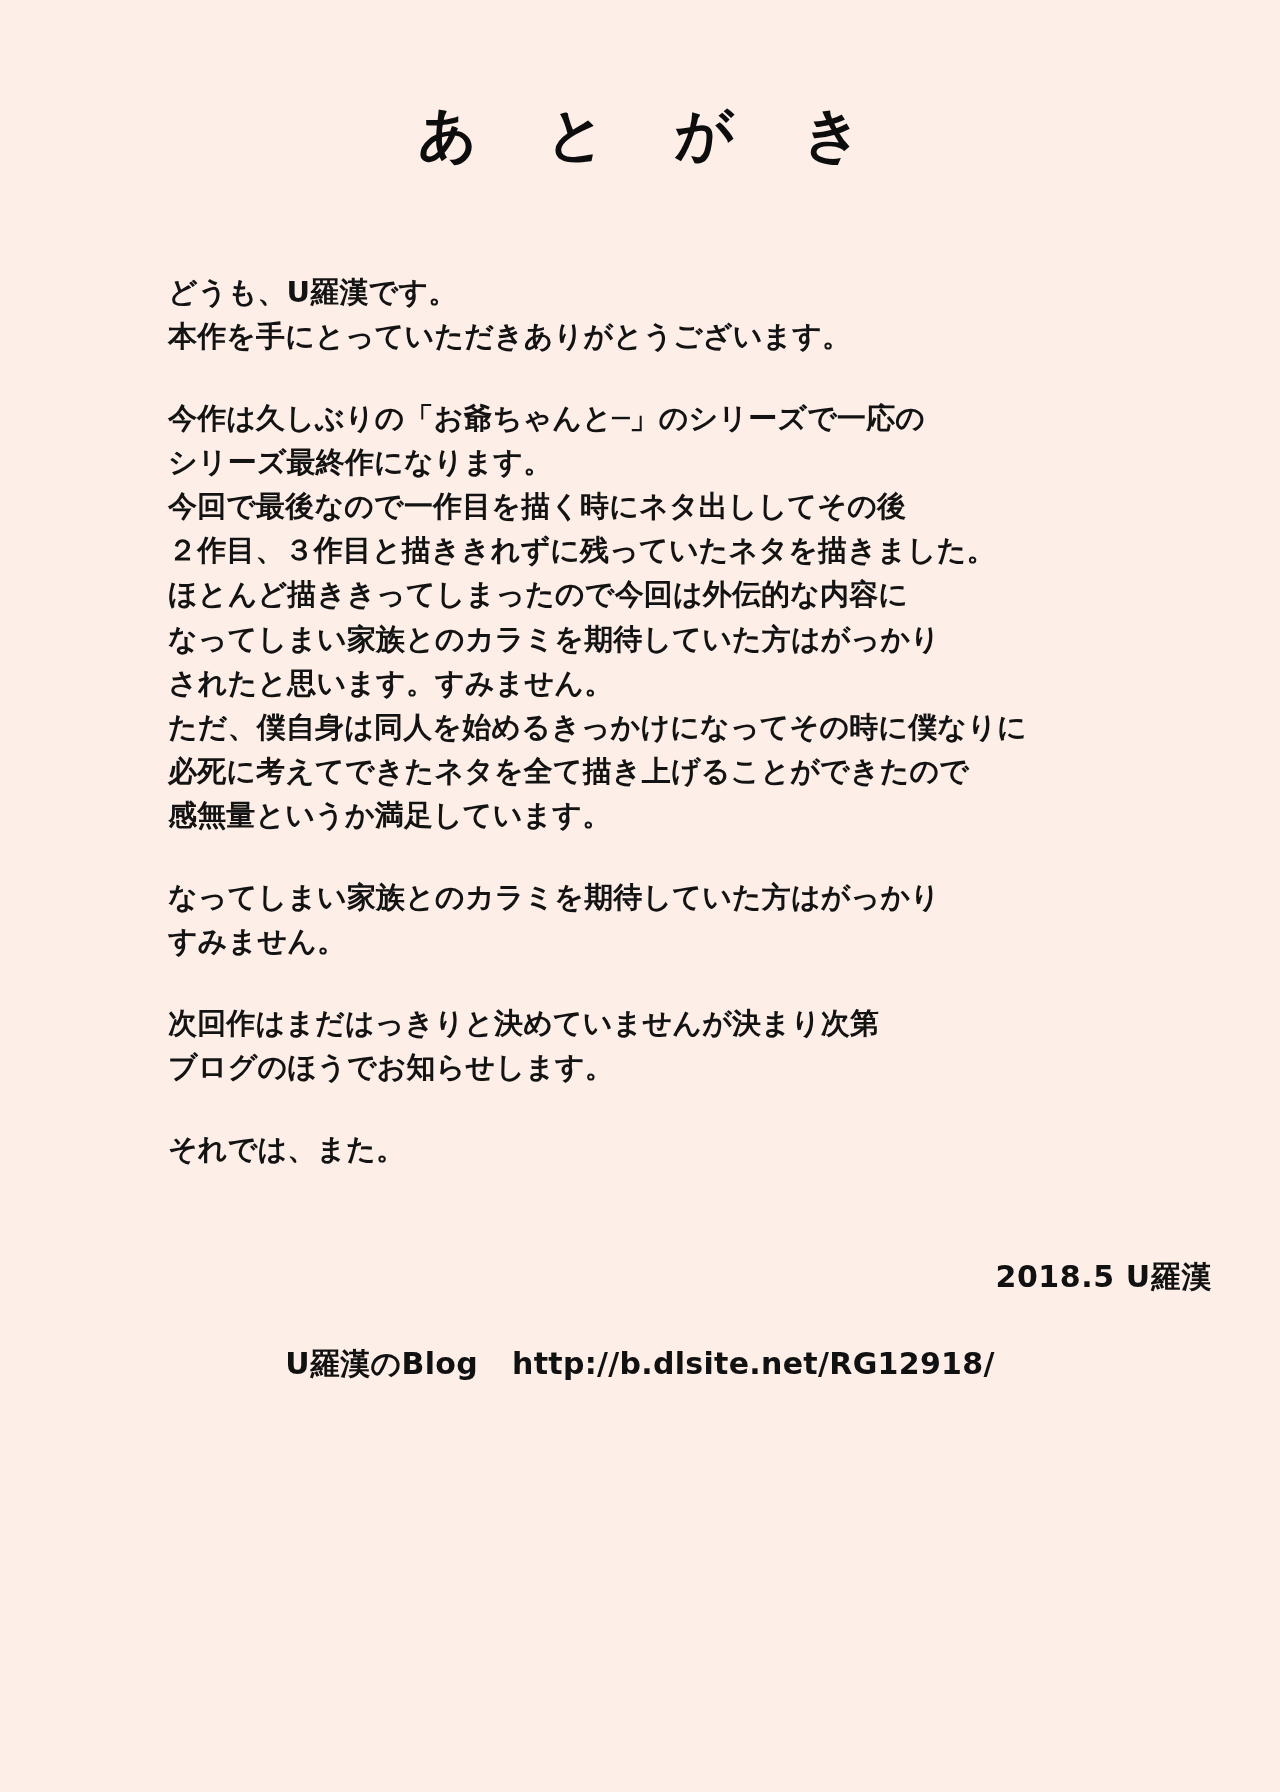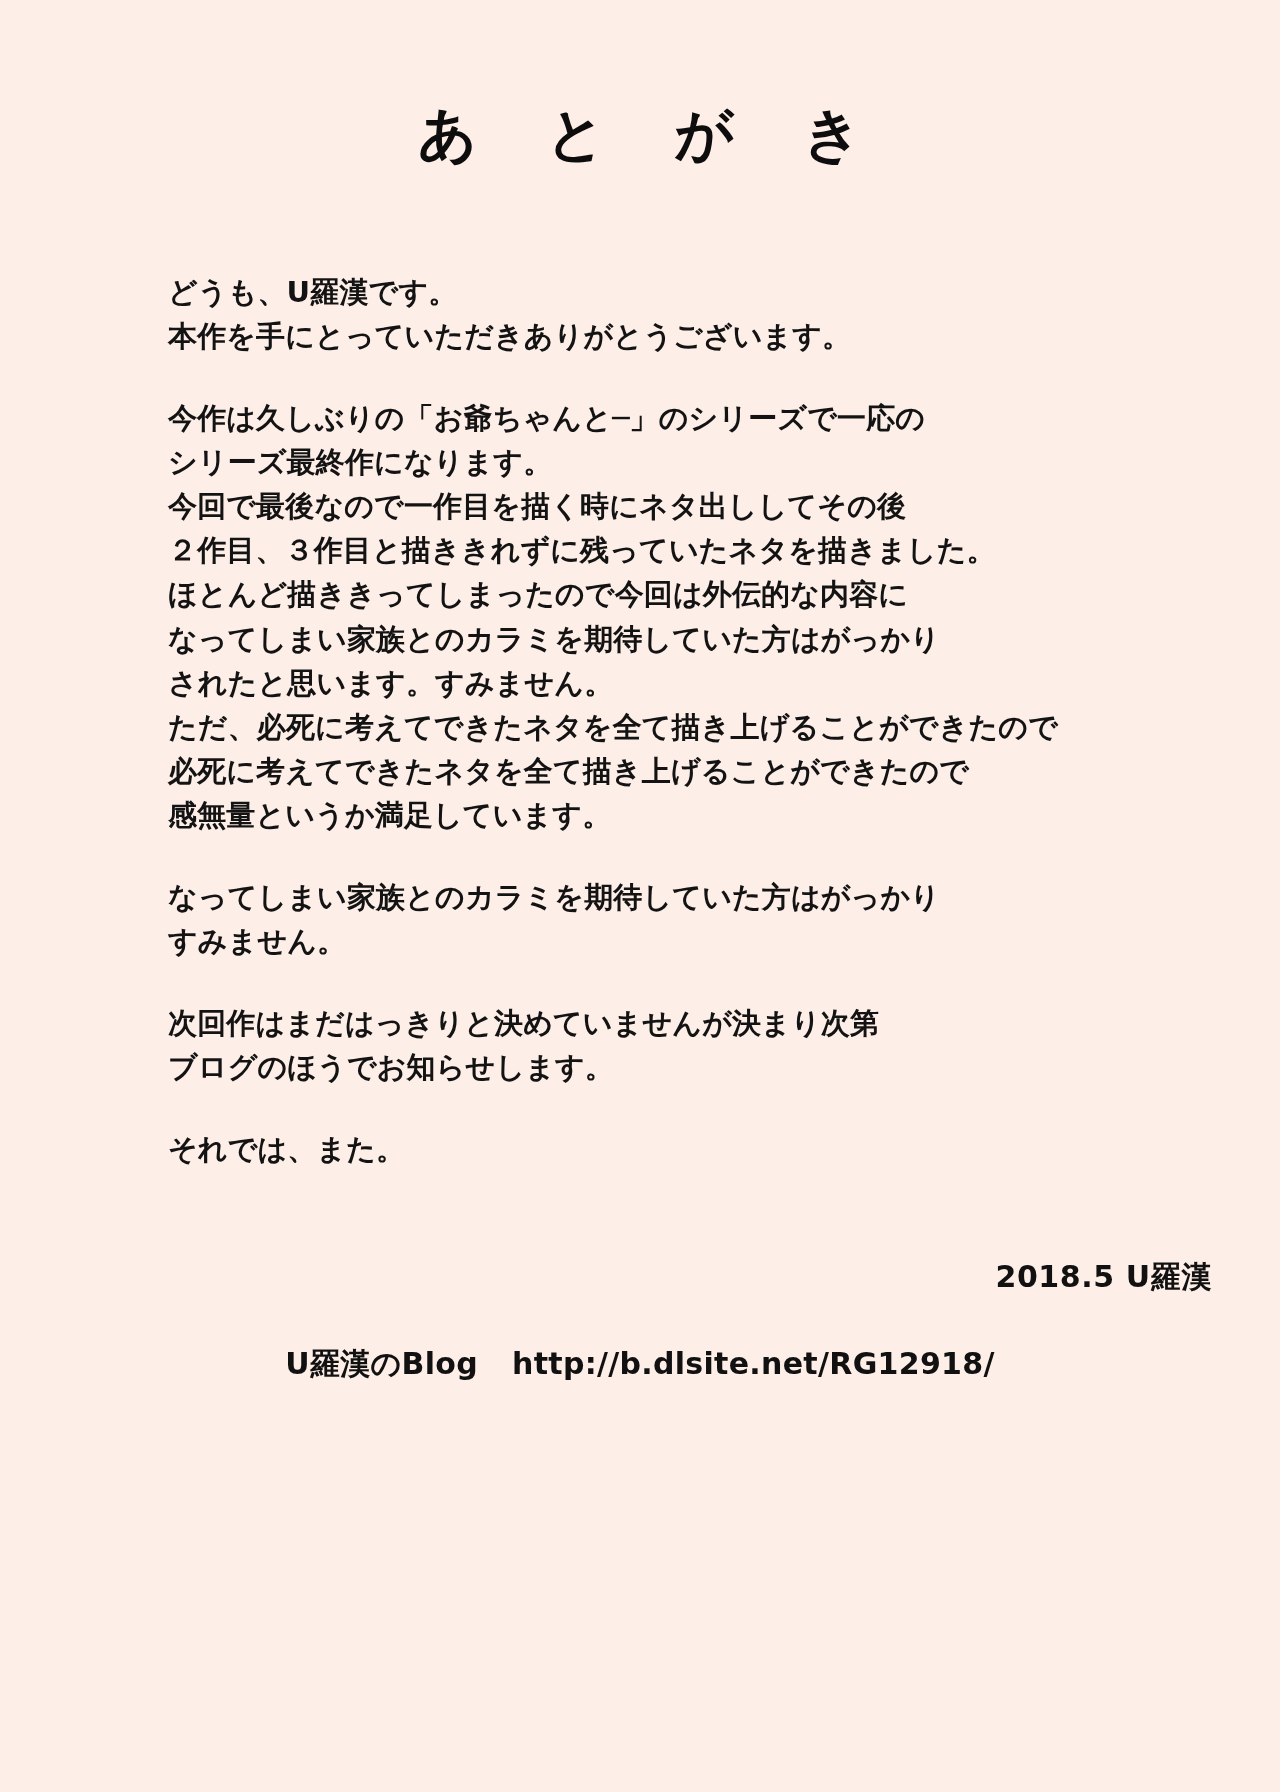--- a/index.html
+++ b/index.html
@@ -83,21 +83,21 @@
     </div>
 
     <div class="para">
       <span class="line">今作は久しぶりの「お爺ちゃんと─」のシリーズで一応の</span>
       <span class="line">シリーズ最終作になります。</span>
       <span class="line">今回で最後なので一作目を描く時にネタ出ししてその後</span>
       <span class="line">２作目、３作目と描ききれずに残っていたネタを描きました。</span>
       <span class="line">ほとんど描ききってしまったので今回は外伝的な内容に</span>
       <span class="line">なってしまい家族とのカラミを期待していた方はがっかり</span>
       <span class="line">されたと思います。すみません。</span>
-      <span class="line">ただ、必死に考えてできたネタを全て描き上げることができたので</span>
+      <span class="line">ただ、僕自身は同人を始めるきっかけになってその時に僕なりに</span>
       <span class="line">必死に考えてできたネタを全て描き上げることができたので</span>
       <span class="line">感無量というか満足しています。</span>
     </div>
 
     <div class="para">
       <span class="line">なってしまい家族とのカラミを期待していた方はがっかり</span>
       <span class="line">すみません。</span>
     </div>
 
     <div class="para">

